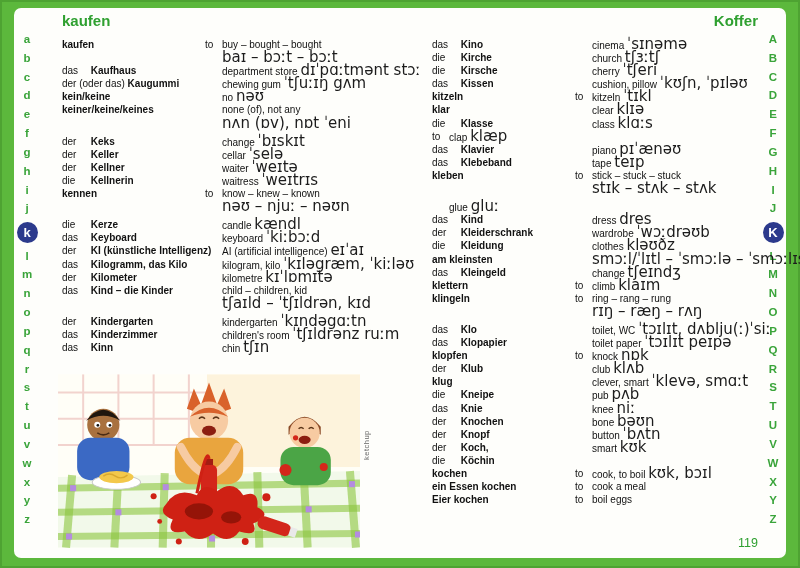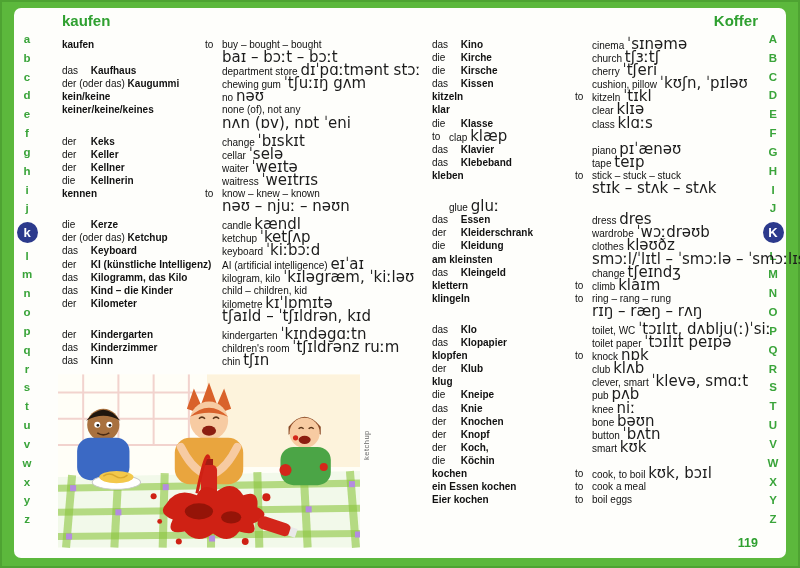--- a/index.html
+++ b/index.html
@@ -4,21 +4,21 @@
 <style>
   html,body{margin:0;padding:0;}
   body{font-family:"Liberation Sans",sans-serif;}
   .frame{position:relative;width:800px;height:568px;background:#5cb83c;overflow:hidden;
          box-shadow:inset 0 0 0 2px #4ea332;}
   .page{position:absolute;left:14px;top:8px;right:14px;bottom:10px;background:#fefefb;border-radius:7px;}
   
   .hw{position:absolute;top:4px;font-weight:bold;font-size:15px;color:#2fa030;}
   .hw-left{left:48px;}
   .hw-right{right:28px;}
-  .pagenum{position:absolute;right:28px;bottom:8px;font-weight:bold;font-size:12.5px;color:#2fa030;}
+  .pagenum{position:absolute;right:28px;bottom:8px;font-weight:normal;font-size:12.5px;color:#2fa030;}
   
   .alpha-strip{position:absolute;top:26px;bottom:32px;width:26px;display:flex;flex-direction:column;
                justify-content:space-between;align-items:center;}
   .alpha-left{left:0;}
   .alpha-right{right:0;}
   .alpha-letter{color:#3aa43a;font-weight:bold;font-size:11.5px;line-height:1;}
   .alpha-circle{width:21px;height:21px;border-radius:50%;background:#2c3a8c;color:#fff;font-weight:bold;
                 font-size:13px;display:flex;align-items:center;justify-content:center;line-height:1;}
   
   .col{position:absolute;top:30px;font-size:10px;color:#111;}
@@ -169,48 +169,43 @@
           <span class="cell-de"></span>
           <span class="cell-to"></span>
           <span class="cell-en"><span class="ph">nəʊ – njuː – nəʊn</span></span>
         </div>
         <div class="row gap">
           <span class="cell-de"><span class="art">die</span> <span class="de">Kerze</span></span>
           <span class="cell-to"></span>
           <span class="cell-en"><span class="en">candle</span> <span class="ph">kændl</span></span>
         </div>
         <div class="row">
-          <span class="cell-de"><span class="art">der (oder das)</span> <span class="de">Ketchup</span></span>
-          <span class="cell-to"></span>
-          <span class="cell-en"><span class="en">ketchup</span> <span class="ph">ˈketʃʌp</span></span>
-        </div>
-        <div class="row">
           <span class="cell-de"><span class="art">das</span> <span class="de">Keyboard</span></span>
           <span class="cell-to"></span>
           <span class="cell-en"><span class="en">keyboard</span> <span class="ph">ˈkiːbɔːd</span></span>
         </div>
         <div class="row">
           <span class="cell-de"><span class="art">der</span> <span class="de">KI (künstliche Intelligenz)</span></span>
           <span class="cell-to"></span>
           <span class="cell-en"><span class="en">AI (artificial intelligence)</span> <span class="ph">eɪˈaɪ</span></span>
         </div>
         <div class="row">
           <span class="cell-de"><span class="art">das</span> <span class="de">Kilogramm, das Kilo</span></span>
           <span class="cell-to"></span>
           <span class="cell-en"><span class="en">kilogram, kilo</span> <span class="ph">ˈkɪləgræm, ˈkiːləʊ</span></span>
         </div>
         <div class="row">
+          <span class="cell-de"><span class="art">der</span> <span class="de">Kilometer</span></span>
+          <span class="cell-to"></span>
+          <span class="cell-en"><span class="en">kilometre</span> <span class="ph">kɪˈlɒmɪtə</span></span>
+        </div>
+        <div class="row">
           <span class="cell-de"><span class="art">das</span> <span class="de">Kind – die Kinder</span></span>
           <span class="cell-to"></span>
           <span class="cell-en"><span class="en">child – children, kid</span> </span>
-        </div>
-        <div class="row">
-          <span class="cell-de"><span class="art">der</span> <span class="de">Kilometer</span></span>
-          <span class="cell-to"></span>
-          <span class="cell-en"><span class="en">kilometre</span> <span class="ph">kɪˈlɒmɪtə</span></span>
         </div>
         <div class="row">
           <span class="cell-de"></span>
           <span class="cell-to"></span>
           <span class="cell-en"><span class="ph">tʃaɪld – ˈtʃɪldrən, kɪd</span></span>
         </div>
         <div class="row gap">
           <span class="cell-de"><span class="art">der</span> <span class="de">Kindergarten</span></span>
           <span class="cell-to"></span>
           <span class="cell-en"><span class="en">kindergarten</span> <span class="ph">ˈkɪndəgɑːtn</span></span>
@@ -284,21 +279,21 @@
         <div class="row">
           <span class="cell-de"></span>
           <span class="cell-to"></span>
           <span class="cell-en"><span class="ph">stɪk – stʌk – stʌk</span></span>
         </div>
         <div class="row gap">
           <span class="cell-to"></span>
           <span class="cell-en"><span class="en">glue</span> <span class="ph">gluː</span></span>
         </div>
         <div class="row">
-          <span class="cell-de"><span class="art">das</span> <span class="de">Essen</span></span>
+          <span class="cell-de"><span class="art">das</span> <span class="de">Kind</span></span>
           <span class="cell-to"></span>
           <span class="cell-en"><span class="en">dress</span> <span class="ph">dres</span></span>
         </div>
         <div class="row">
           <span class="cell-de"><span class="art">der</span> <span class="de">Kleiderschrank</span></span>
           <span class="cell-to"></span>
           <span class="cell-en"><span class="en">wardrobe</span> <span class="ph">ˈwɔːdrəʊb</span></span>
         </div>
         <div class="row">
           <span class="cell-de"><span class="art">die</span> <span class="de">Kleidung</span></span>

